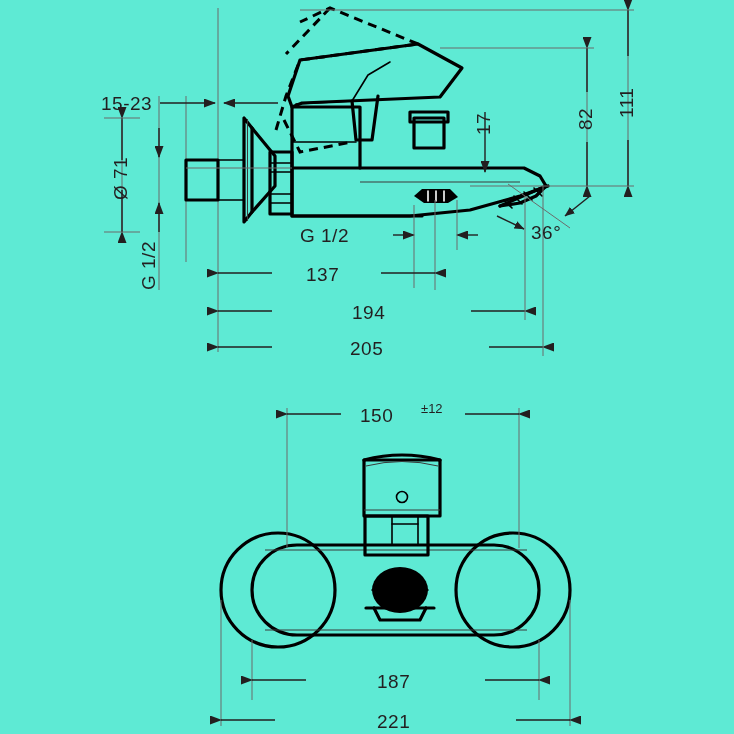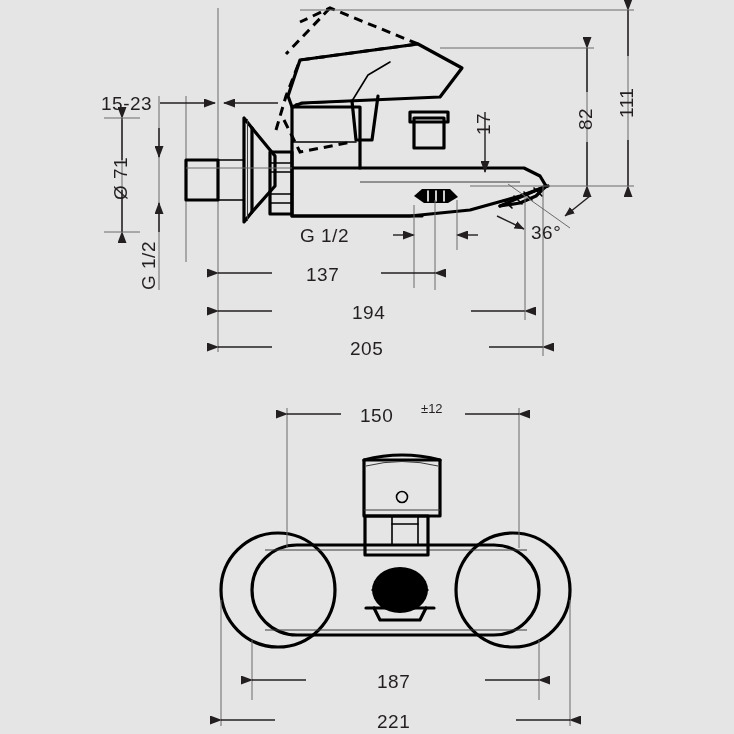--- a/index.html
+++ b/index.html
@@ -1,18 +1,18 @@
 <!DOCTYPE html>
 <html><head>
 <meta charset="utf-8">
 <title>Technical Drawing</title>
 <style>
   html,body{margin:0;padding:0;background:#ffffff;}
   body{width:734px;height:734px;overflow:hidden;font-family:"Liberation Sans",sans-serif;}
-  #stage{position:relative;width:734px;height:734px;background:#e5e5e5;}
+  #stage{position:relative;width:734px;height:734px;background:#5eead4;}
   svg#dwg{position:absolute;left:0;top:0;width:734px;height:734px;display:block;}
   text{font-family:"Liberation Sans",sans-serif;fill:#231f20;}
   .dimtext{font-size:19px;letter-spacing:0.5px;}
   .dimtext-sm{font-size:13px;}
   .dimline{stroke:#231f20;stroke-width:1.4;fill:none;}
   .extline{stroke:#6b6b6b;stroke-width:1;fill:none;}
   .obj{stroke:#000;stroke-width:3.2;fill:none;stroke-linejoin:round;stroke-linecap:round;}
   .obj-thin{stroke:#000;stroke-width:1.6;fill:none;stroke-linejoin:round;stroke-linecap:round;}
   .obj-hair{stroke:#3a3a3a;stroke-width:1;fill:none;}
   .dash{stroke:#000;stroke-width:3;fill:none;stroke-dasharray:9 6;stroke-linecap:butt;}

